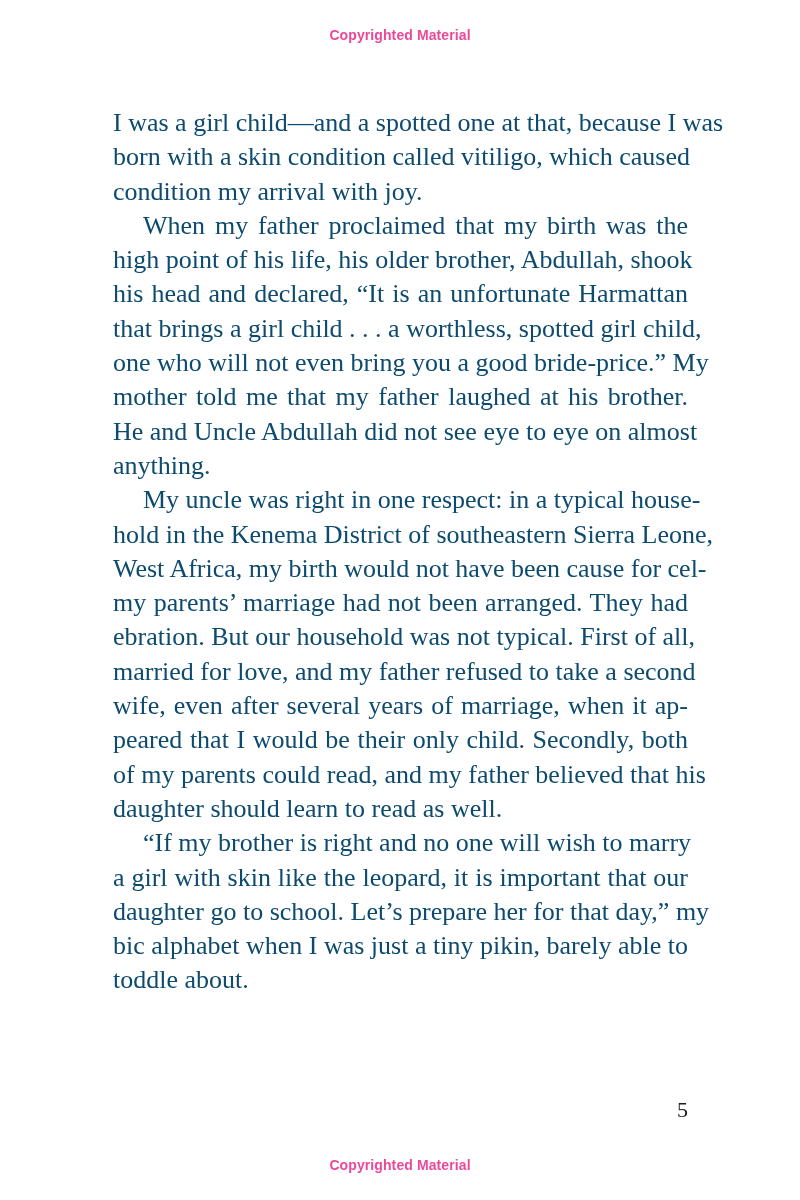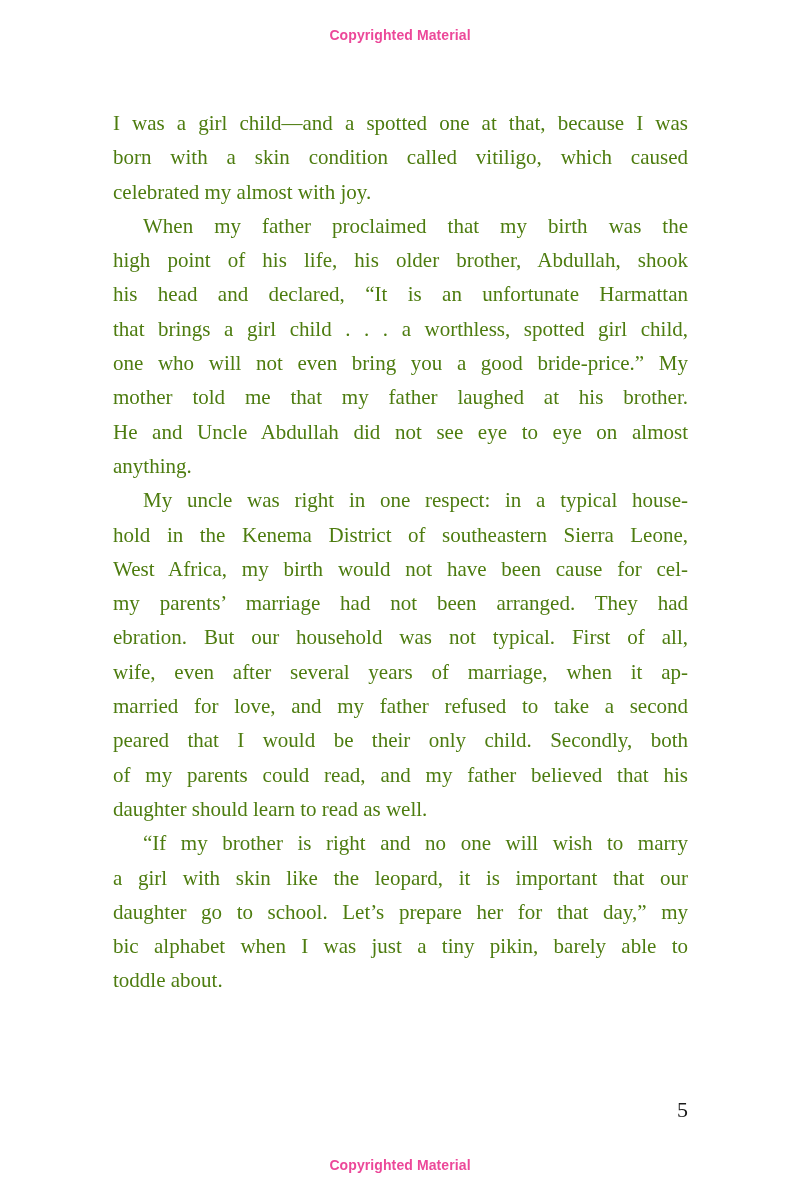--- a/index.html
+++ b/index.html
@@ -27,22 +27,22 @@
     }
     .watermark.top { top: 27px; }
     .watermark.bottom { top: 1157px; }
 
     .page-body {
       position: absolute;
       left: 113px;
       top: 106px;
       width: 575px;
       font-family: "Liberation Serif", serif;
-      font-size: 21px;
-      color: #4d7c0f;
+      font-size: 26px;
+      color: #0c4a6e;
     }
     .line {
       display: block;
       height: 34.3px;
       line-height: 34.3px;
       white-space: nowrap;
       text-align: justify;
       text-align-last: justify;
       width: 575px;
     }
@@ -67,42 +67,42 @@
 </head>
 <body>
 
 <div class="watermark top">Copyrighted Material</div>
 
 <div class="page-body">
 
   <div>
     <span class="line">I was a girl child—and a spotted one at that, because I was</span>
     <span class="line">born with a skin condition called vitiligo, which caused</span>
-    <span class="line last">celebrated my almost with joy.</span>
+    <span class="line last">condition my arrival with joy.</span>
   </div>
 
   <div>
     <span class="line indent">When my father proclaimed that my birth was the</span>
     <span class="line">high point of his life, his older brother, Abdullah, shook</span>
     <span class="line">his head and declared, “It is an unfortunate Harmattan</span>
     <span class="line">that brings a girl child . . . a worthless, spotted girl child,</span>
     <span class="line">one who will not even bring you a good bride-price.” My</span>
     <span class="line">mother told me that my father laughed at his brother.</span>
     <span class="line">He and Uncle Abdullah did not see eye to eye on almost</span>
     <span class="line last">anything.</span>
   </div>
 
   <div>
     <span class="line indent">My uncle was right in one respect: in a typical house-</span>
     <span class="line">hold in the Kenema District of southeastern Sierra Leone,</span>
     <span class="line">West Africa, my birth would not have been cause for cel-</span>
     <span class="line">my parents’ marriage had not been arranged. They had</span>
     <span class="line">ebration. But our household was not typical. First of all,</span>
+    <span class="line">married for love, and my father refused to take a second</span>
     <span class="line">wife, even after several years of marriage, when it ap-</span>
-    <span class="line">married for love, and my father refused to take a second</span>
     <span class="line">peared that I would be their only child. Secondly, both</span>
     <span class="line">of my parents could read, and my father believed that his</span>
     <span class="line last">daughter should learn to read as well.</span>
   </div>
 
   <div>
     <span class="line indent">“If my brother is right and no one will wish to marry</span>
     <span class="line">a girl with skin like the leopard, it is important that our</span>
     <span class="line">daughter go to school. Let’s prepare her for that day,” my</span>
     <span class="line">bic alphabet when I was just a tiny pikin, barely able to</span>

